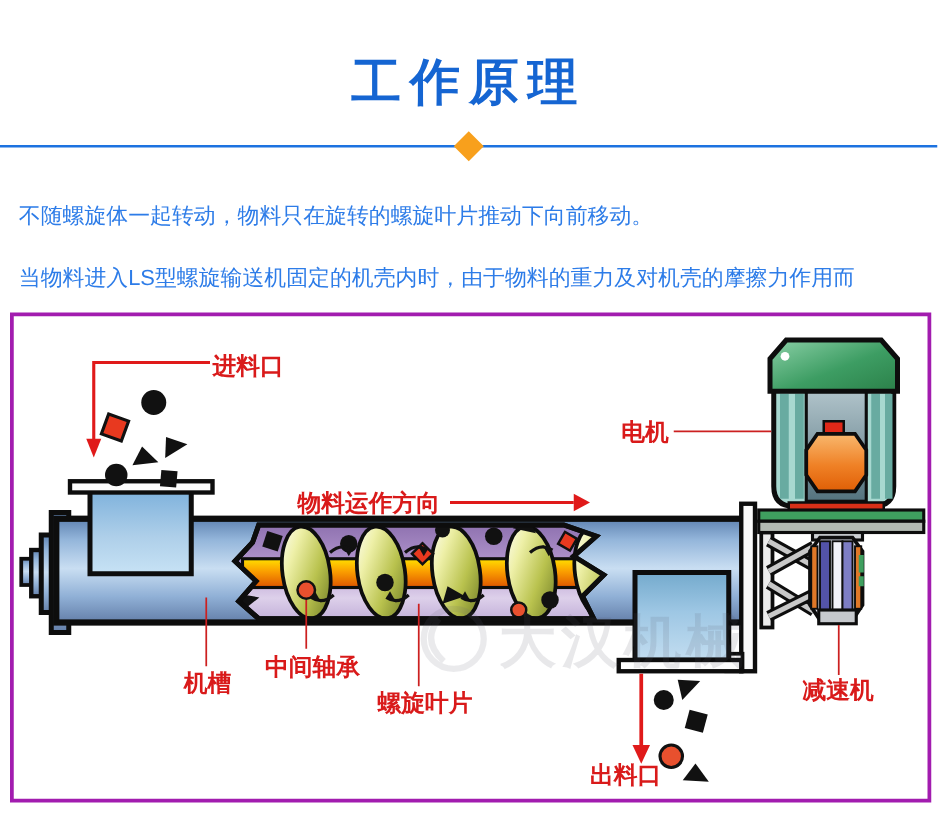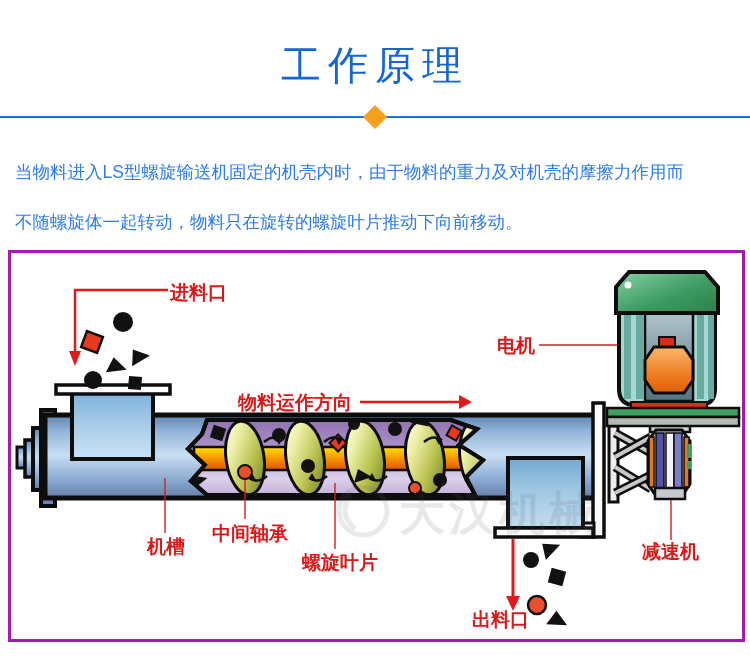--- a/index.html
+++ b/index.html
@@ -1,41 +1,41 @@
 <!DOCTYPE html>
 <html><head>
 <meta charset="utf-8">
 <style>
   html,body{margin:0;padding:0;background:#fff;}
   body{width:750px;height:666px;position:relative;overflow:hidden;
        font-family:"Liberation Sans","DejaVu Sans",sans-serif;}
   .page-title{position:absolute;top:38px;left:0;width:100%;margin:0;text-align:center;
-       font-size:40px;font-weight:normal;color:#1565d2;letter-spacing:7px;}
+       font-size:40px;font-weight:bold;color:#1565d2;letter-spacing:7px;}
   .divider{position:absolute;top:116px;left:0;width:100%;height:2px;background:#1c72e0;}
   .diamond{position:absolute;left:50%;top:1px;width:17px;height:17px;background:#f8a01c;
        transform:translate(-50%,-50%) rotate(45deg);}
   .intro{position:absolute;top:147px;left:15px;width:722px;color:#2d7ce8;
        font-size:17.5px;line-height:50px;}
   .diagram{position:absolute;left:8px;top:250px;width:731px;height:386px;
        border:3px solid #a21caf;background:#fff;}
   .diagram svg{display:block;width:731px;height:386px;}
   .lbl{font-size:19px;font-weight:bold;fill:#d91a1a;}
 </style>
 </head>
 <body>
 
 <h1 class="page-title">工作原理</h1>
 
 <div class="divider">
   <span class="diamond"></span>
 </div>
 
 <div class="intro">
+  <div>不随螺旋体一起转动，物料只在旋转的螺旋叶片推动下向前移动。</div>
   <div>当物料进入LS型螺旋输送机固定的机壳内时，由于物料的重力及对机壳的摩擦力作用而</div>
-  <div>不随螺旋体一起转动，物料只在旋转的螺旋叶片推动下向前移动。</div>
 </div>
 
 <div class="diagram">
 <svg viewBox="0 0 731 386" xmlns="http://www.w3.org/2000/svg">
   <defs>
     <linearGradient id="tubeGrad" x1="0" y1="0" x2="0" y2="1">
       <stop offset="0%" stop-color="#5f83b2"></stop>
           <stop offset="20%" stop-color="#93b5da"></stop>
       <stop offset="48%" stop-color="#c9def2"></stop>
           <stop offset="75%" stop-color="#90b0d6"></stop>

